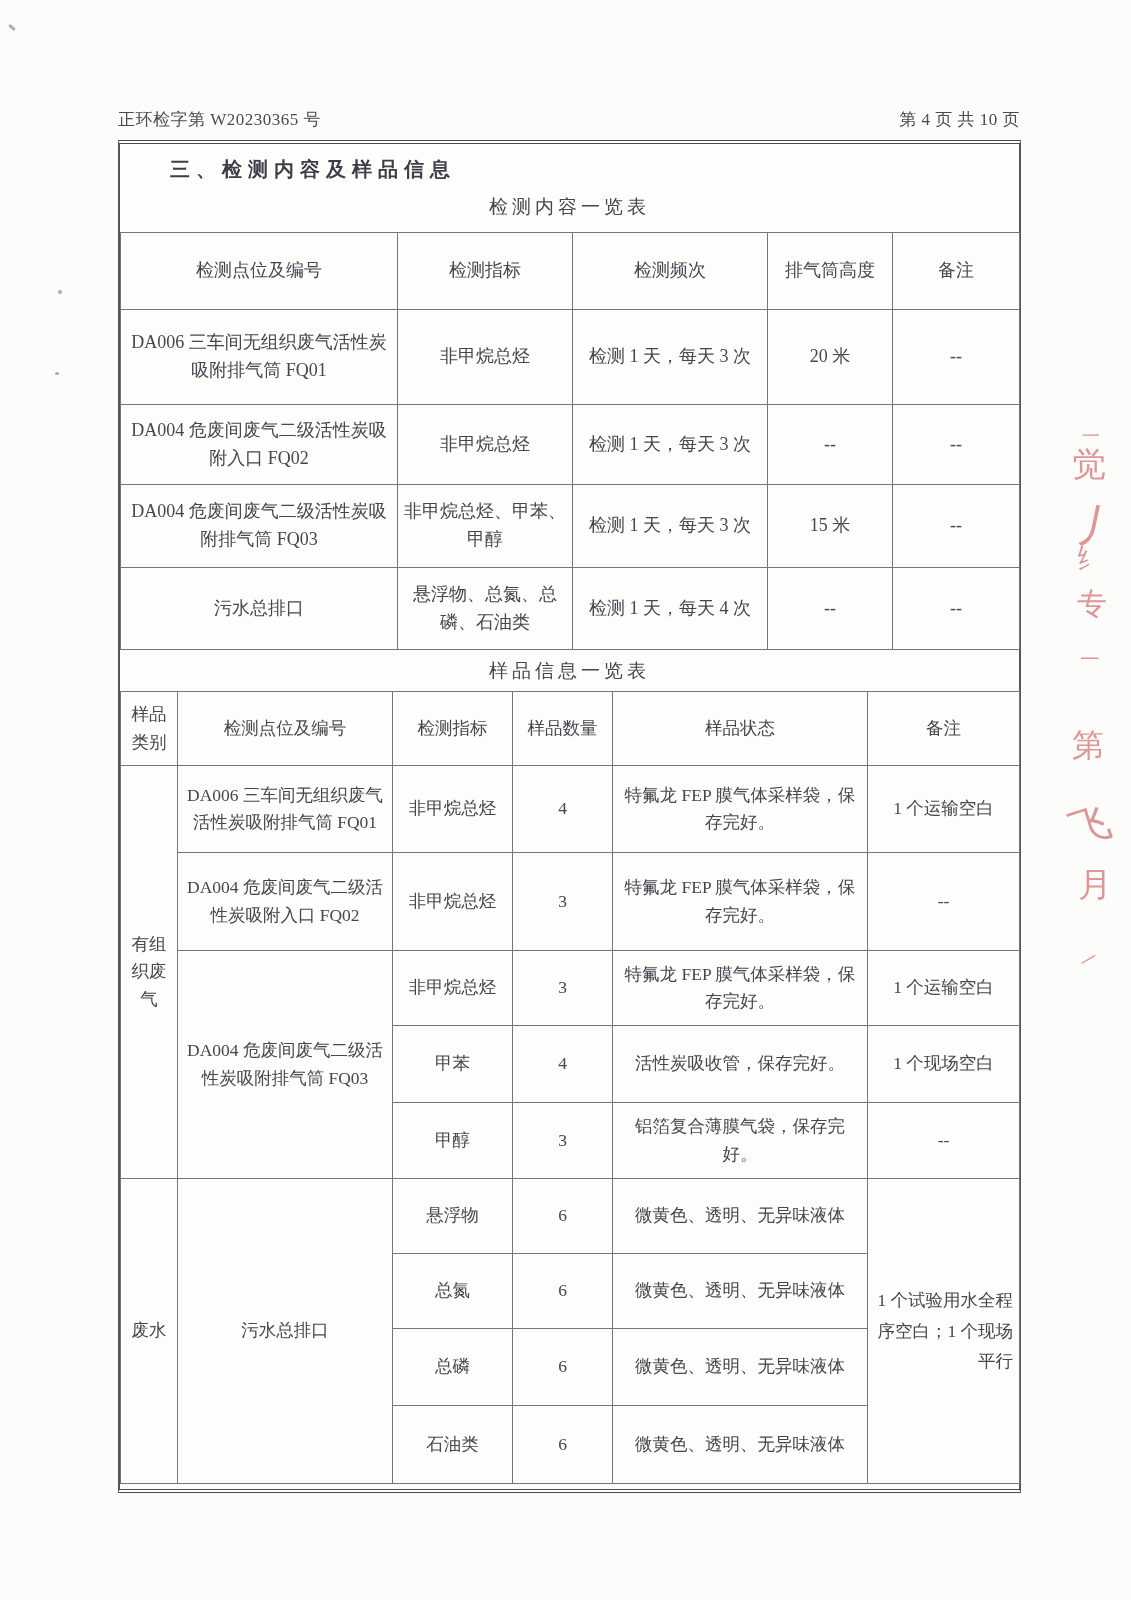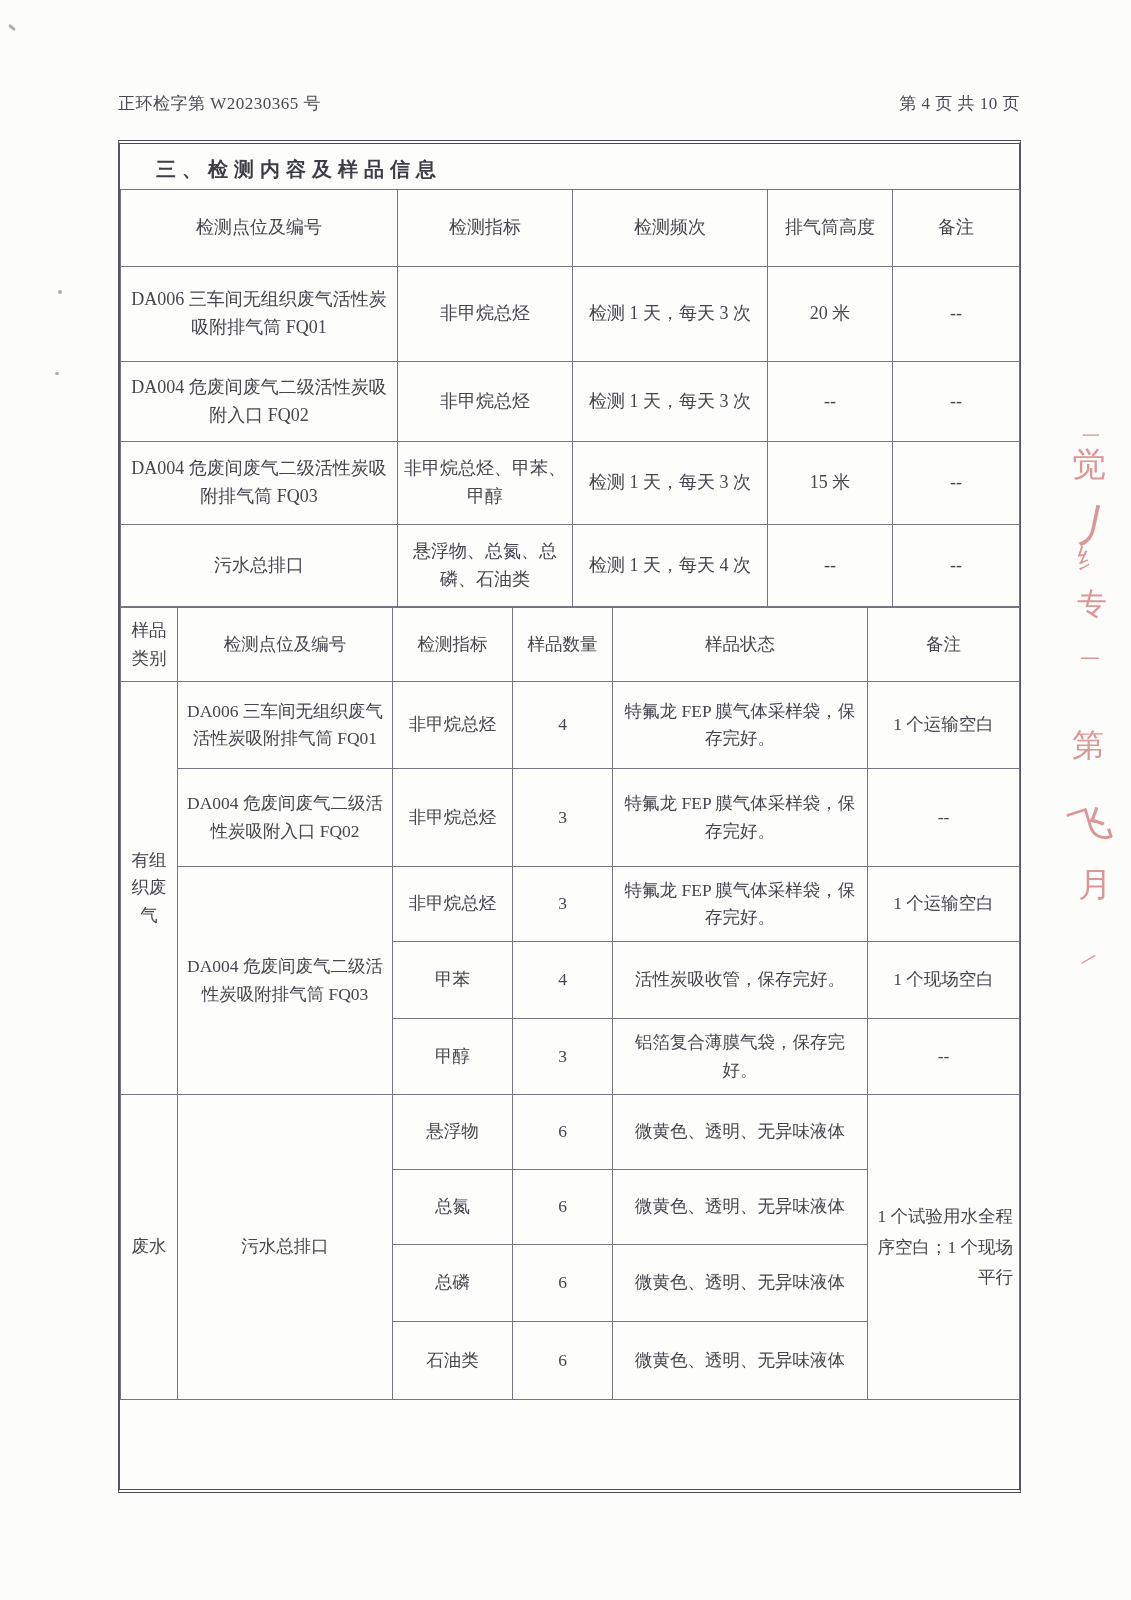--- a/index.html
+++ b/index.html
@@ -6,34 +6,34 @@
   html, body { width: 1131px; height: 1600px; }
   body {
     position: relative;
     width: 1131px; height: 1600px;
     background: #fcfcfb;
     font-family: "Liberation Serif", "DejaVu Serif", serif;
     color: #44444c;
     overflow: hidden;
   }
   .page-header {
-    position: absolute; left: 118px; top: 92px; width: 902px;
+    position: absolute; left: 118px; top: 108px; width: 902px;
     display: flex; justify-content: space-between;
     font-size: 17px; letter-spacing: 0.5px; color: #4a4a52;
   }
   .outer-box {
     position: absolute; left: 118px; top: 140px; width: 903px; height: 1353px;
     border-top: 4px double #4a4a52;
     border-bottom: 4px double #4a4a52;
     border-left: 2px solid #55555d;
     border-right: 2px solid #55555d;
     background: #fdfdfc;
   }
   .section-title {
-    height: 45px; padding: 12px 0 0 36px;
+    height: 45px; padding: 12px 0 0 50px;
     font-size: 20px; font-weight: bold; letter-spacing: 6px; color: #3d3d45;
   }
   .table-caption {
     text-align: center; font-size: 19px; letter-spacing: 4px; color: #46464e;
   }
   .caption-1 { height: 43px; line-height: 36px; }
   .caption-2 { height: 41px; line-height: 41px; }
   table {
     border-collapse: collapse; table-layout: fixed; width: 899px;
   }
@@ -69,20 +69,21 @@
 
 <div class="page-header">
   <span>正环检字第 W20230365 号</span>
   <span>第 4 页 共 10 页</span>
 </div>
 
 <div class="outer-box">
 
   <div class="section-title">三、检测内容及样品信息</div>
 
+  <div class="table-caption caption-1">检测内容一览表</div>
 
   <table class="t1">
     <colgroup>
       <col style="width:277px">
         <col style="width:175px">
         <col style="width:195px">
         <col style="width:125px">
         <col style="width:127px">
     </colgroup>
     <tbody>
@@ -117,20 +118,21 @@
     <tr class="r1d">
       <td class="point">污水总排口</td>
       <td>悬浮物、总氮、总磷、石油类</td>
       <td>检测 1 天，每天 4 次</td>
       <td>--</td>
       <td>--</td>
     </tr>
   </tbody>
     </table>
 
+  <div class="table-caption caption-2">样品信息一览表</div>
 
   <table class="t2">
     <colgroup>
       <col style="width:57px">
         <col style="width:215px">
         <col style="width:120px">
         <col style="width:100px">
         <col style="width:255px">
         <col style="width:152px">
     </colgroup>

